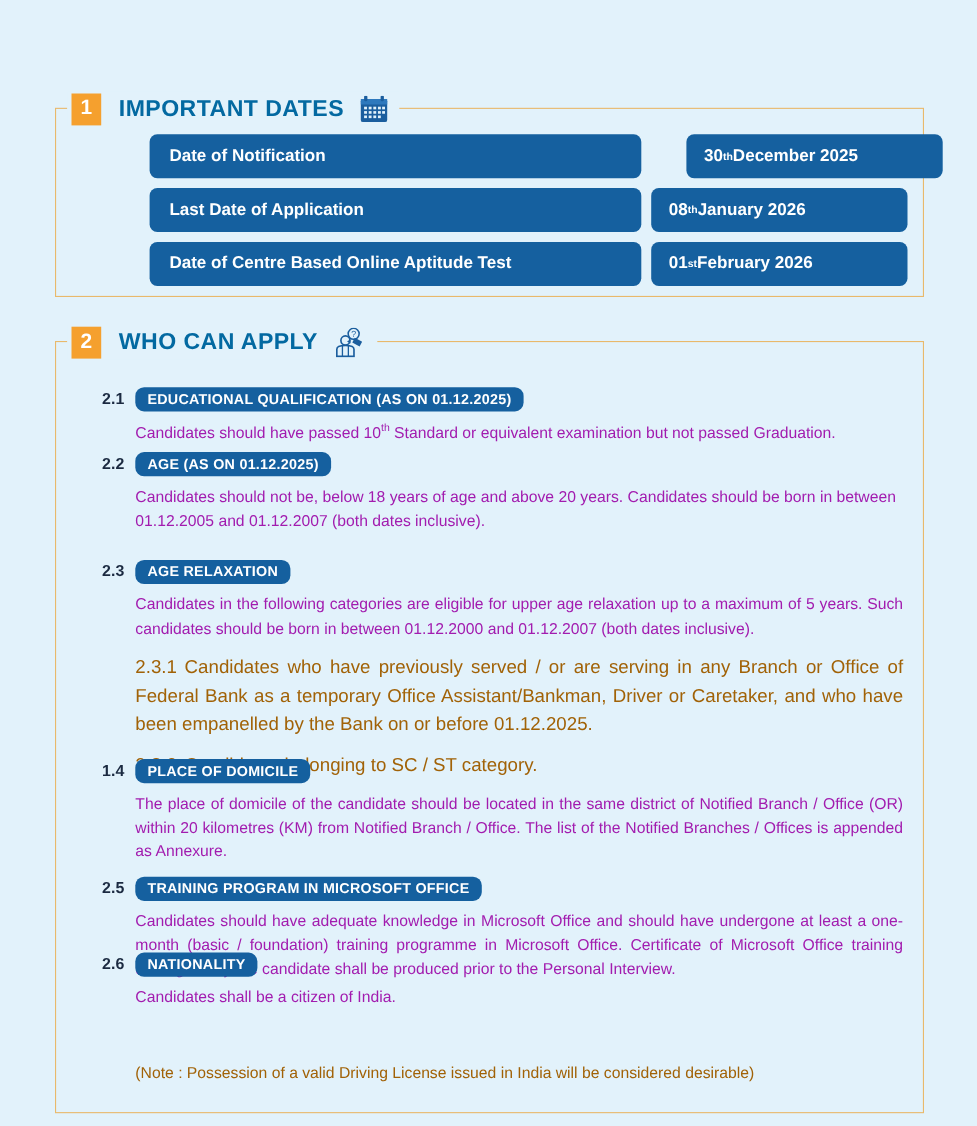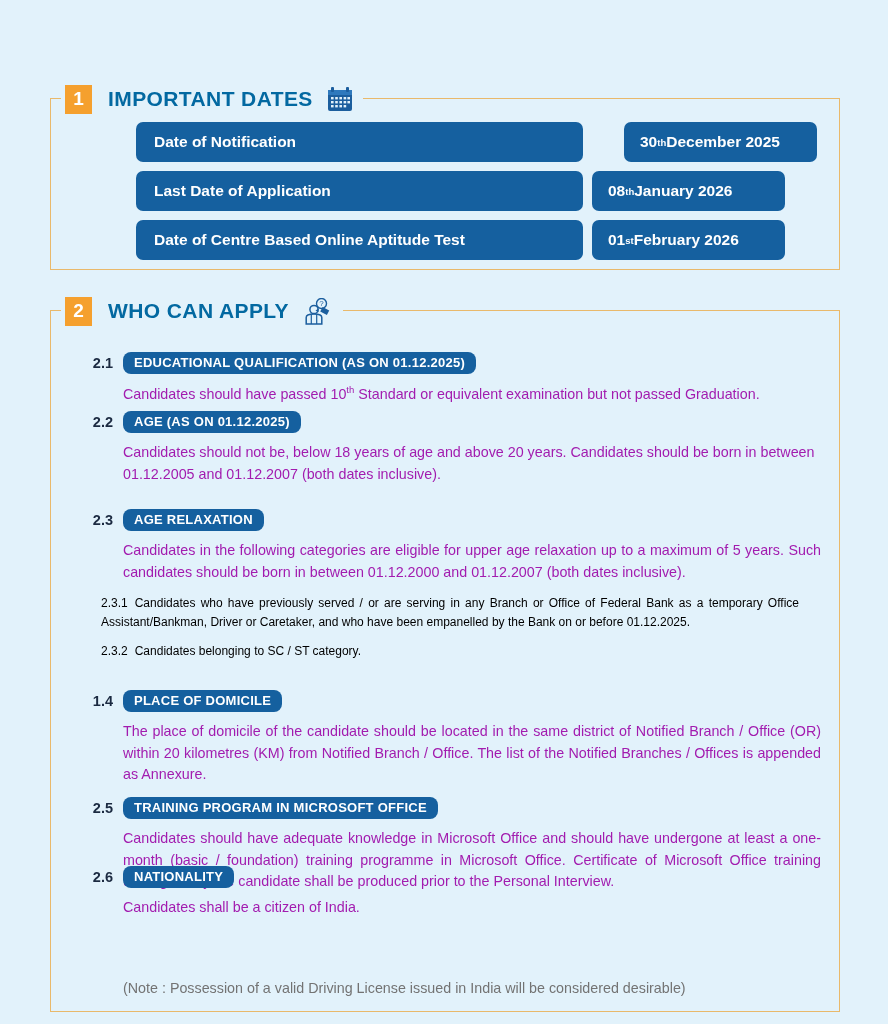--- a/index.html
+++ b/index.html
@@ -60,21 +60,21 @@
     width:447px;height:40px;
     background:#15609f;
     border-radius:7px;
     display:flex;align-items:center;
     color:#ffffff;
     font-size:15.5px;font-weight:bold;
     padding-left:18px;
     box-sizing:border-box;
   }
   .date-right{
-    width:193px;height:40px;
+    width:233px;height:40px;
     margin-left:9px;
     background:#15609f;
     border-radius:7px;
     display:flex;align-items:center;
     color:#ffffff;
     font-size:15.5px;font-weight:bold;
     padding-left:16px;
     box-sizing:border-box;
   }
   .date-right sup{font-size:9.5px;vertical-align:super;font-weight:bold;}
@@ -106,33 +106,33 @@
     margin:8px 0 0 42px;
     font-size:14.3px;
     line-height:1.52;
     color:#a21caf;
     text-align:justify;
     width:698px;
   }
   .para.nojust{text-align:left;}
   .para sup{font-size:9.5px;vertical-align:super;}
   .sub{
-    margin:11px 0 0 20px;
-    font-size:12px;
+    margin:11px 0 0 42px;
+    font-size:17px;
     line-height:1.52;
-    color:#000000;
+    color:#a16207;
     text-align:justify;
     width:698px;
   }
   .sub .lbl{margin-right:7px;}
   .note{
-    margin:12px 0 0 42px;
+    margin:0 0 0 42px;
     font-size:14.3px;
     line-height:1.52;
-    color:#737373;
+    color:#a16207;
   }
 </style>
 </head>
 <body>
 
 <div class="page">
 
   <div class="section" id="section-dates">
 
     <div class="sec-header">

